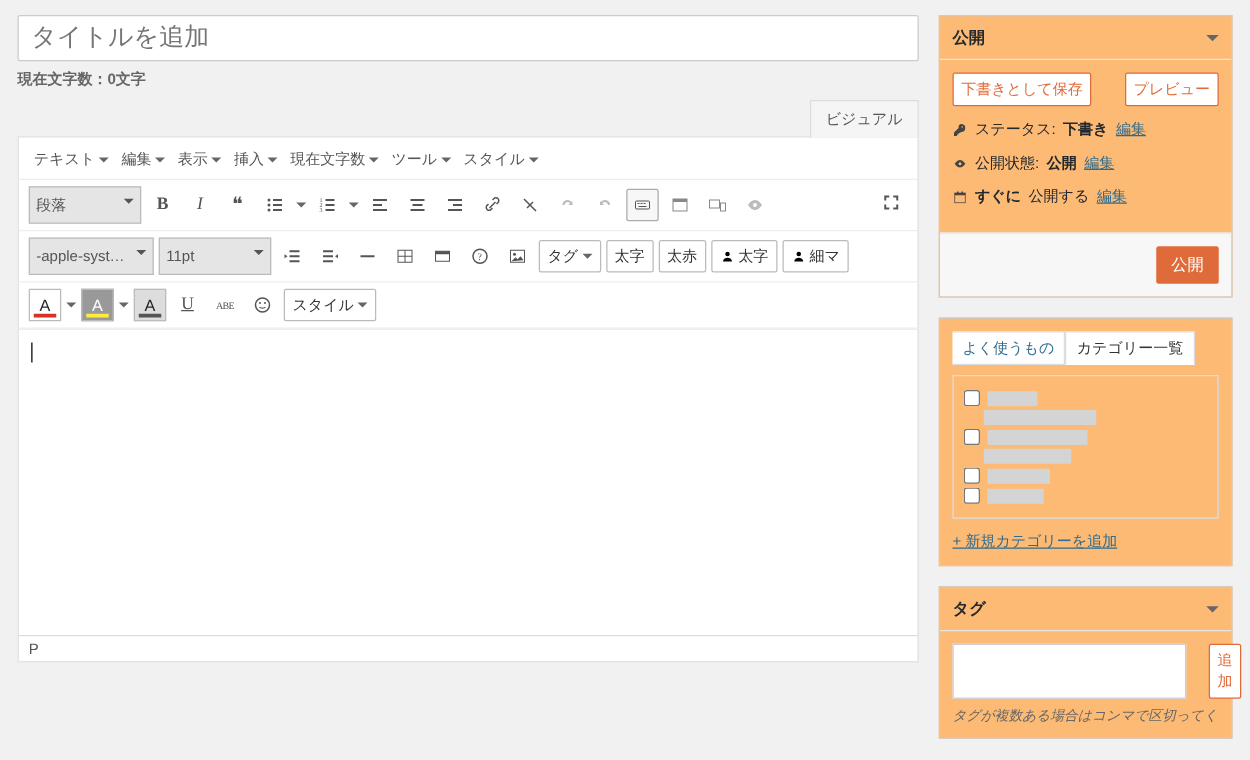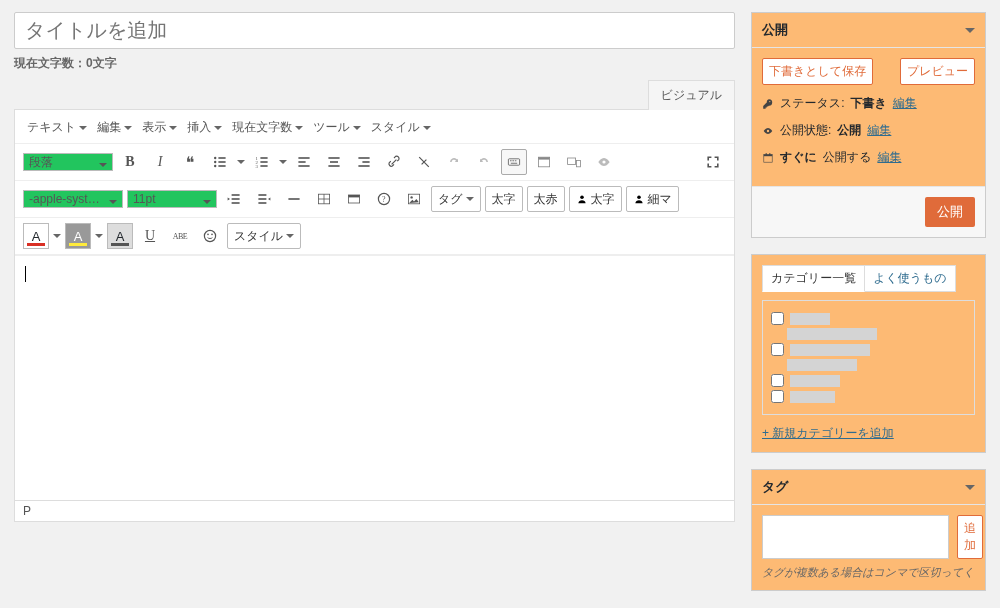--- a/index.html
+++ b/index.html
@@ -17,21 +17,21 @@
 .editor-box { border: 1px solid #ddd; background: #fff; margin-top: -1px; }
 .tabs-row { display: flex; justify-content: flex-end; margin-top: 8px; }
 .editor-tab { padding: 6px 12px; font-size: 12px; cursor: pointer; border: 1px solid #ddd; border-bottom: none; margin-left: 4px; background: #f5f5f5; color: #555; }
 .editor-tab.active { background: #fff; color: #333; position: relative; z-index: 2; }
 
 .menubar { display: flex; gap: 2px; padding: 6px 8px 4px; border-bottom: 1px solid #eee; }
 .menu-item { display: inline-flex; align-items: center; gap: 3px; padding: 3px 4px; font-size: 12px; color: #555; cursor: pointer; }
 .caret { border: 4px solid transparent; border-top-color: #666; display: inline-block; margin-top: 4px; }
 
 .toolbar { display: flex; flex-wrap: wrap; align-items: center; gap: 4px; padding: 5px 8px; border-bottom: 1px solid #eee; position: relative; }
-.sel { border: 1px solid #bbb; background: #22c55e; height: 18px; font-size: 12px; padding: 0 18px 0 5px; color: #555; appearance: none; position: relative; }
+.sel { border: 1px solid #bbb; background: #e5e5e5; height: 30px; font-size: 12px; padding: 0 18px 0 5px; color: #555; appearance: none; position: relative; }
 .sel-wrap { position: relative; display: inline-block; }
 .sel-wrap::after { content: ""; position: absolute; right: 6px; top: 10px; border: 4px solid transparent; border-top-color: #555; pointer-events: none; }
 .tbtn { width: 26px; height: 26px; border: 1px solid transparent; background: #fff; display: inline-flex; align-items: center; justify-content: center; cursor: pointer; color: #555; font-family: Georgia, serif; font-size: 14px; border-radius: 2px; }
 .tbtn svg { width: 16px; height: 16px; fill: #555; }
 .tbtn.framed { border: 1px solid #aaa; background: #f7f7f7; }
 .txt-btn { border: 1px solid #bbb; background: #fff; height: 26px; padding: 0 6px; font-size: 12px; cursor: pointer; color: #333; border-radius: 2px; }
 .tag-btn { display: inline-flex; align-items: center; gap: 3px; }
 .fullscreen-icon { position: absolute; right: 8px; top: 5px; }
 .color-swatch { width: 26px; height: 26px; border: 1px solid #bbb; display: inline-flex; align-items: center; justify-content: center; font-size: 13px; position: relative; cursor: pointer; }
 .color-swatch::after { content: ""; position: absolute; bottom: 2px; left: 3px; right: 3px; height: 3px; background: var(--bar, #d93025); }
@@ -54,21 +54,21 @@
 
 .cat-tabs { display: flex; font-size: 12px; margin-bottom: 8px; }
 .cat-tab { padding: 4px 8px; border: 1px solid #ddd; background: #fff; cursor: pointer; color: #2f6c8f; }
 .cat-tab.active { border-bottom: 1px solid #fff; color: #333; position: relative; }
 .cat-box { border: 1px solid #ddd; padding: 8px; min-height: 110px; }
 .cat-row { display: flex; align-items: center; gap: 6px; margin: 3px 0; }
 .cat-row.indent { margin-left: 16px; }
 .cat-blur { background: #d4d4d4; height: 12px; }
 .add-cat-link { color: #2f6c8f; text-decoration: underline; font-size: 12px; display: inline-block; margin-top: 10px; cursor: pointer; }
 
-.tag-input-row { display: flex; gap: 8px; }
+.tag-input-row { display: flex; gap: 18px; }
 .tag-input { flex: 1; border: 1px solid #ccc; padding: 4px; }
 .tag-hint { font-size: 11px; color: #666; font-style: italic; margin-top: 6px; }
 </style>
 </head>
 <body>
 
 <div class="wrap">
   <div class="main">
     <input class="title-input" type="text" placeholder="タイトルを追加" style="">
     <div class="char-count-top">現在文字数：0文字</div>
@@ -360,22 +360,22 @@
         </div>
       </div>
       <div class="panel-foot">
         <button class="primary-btn">公開</button>
       </div>
     </div>
 
     <div class="panel">
       <div class="panel-body">
         <div class="cat-tabs">
+          <div class="cat-tab" style="border-left:none">よく使うもの</div>
           <div class="cat-tab active">カテゴリー一覧</div>
-          <div class="cat-tab" style="border-left:none">よく使うもの</div>
         </div>
         <div class="cat-box">
           <div class="cat-row">
               <input type="checkbox" style="">
               <span class="cat-blur" style="width:40px"></span>
             </div>
           <div class="cat-row indent">
               <span class="cat-blur" style="width:90px"></span>
             </div>
           <div class="cat-row">

